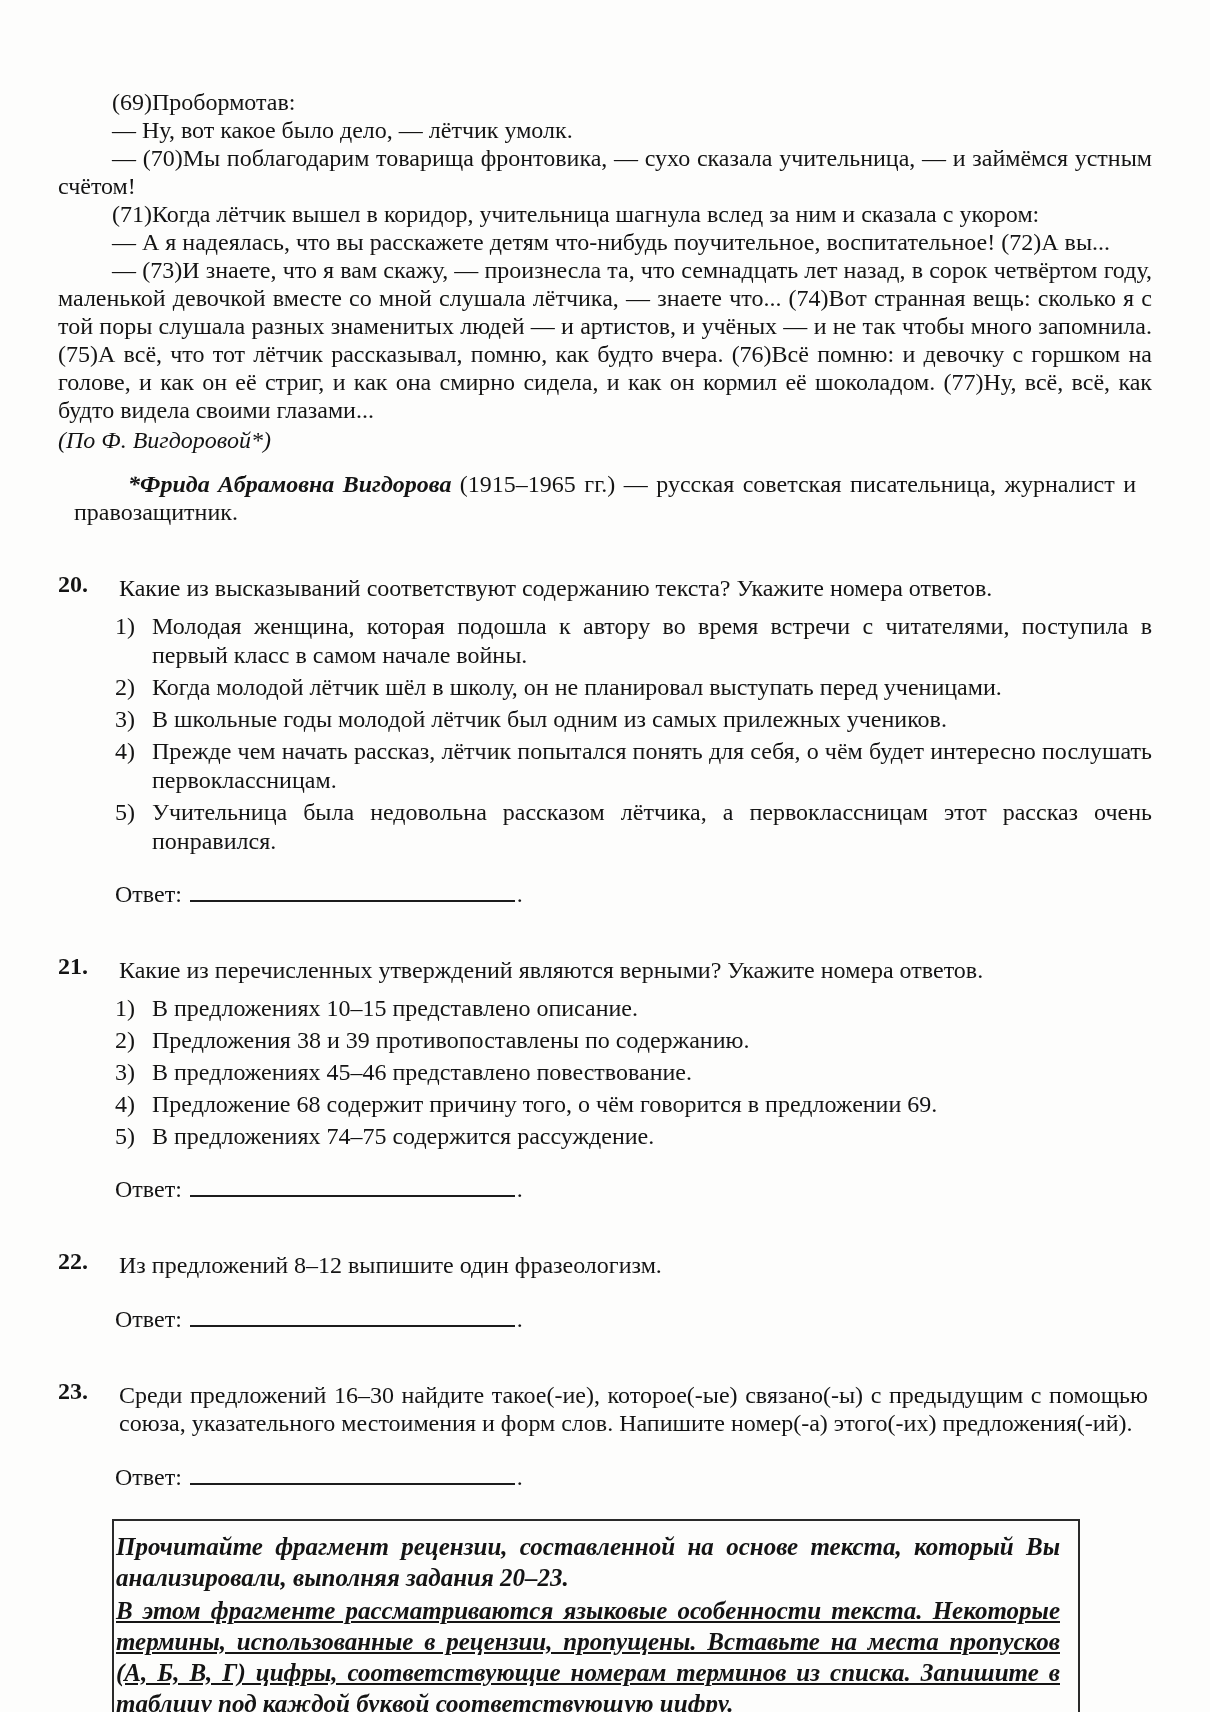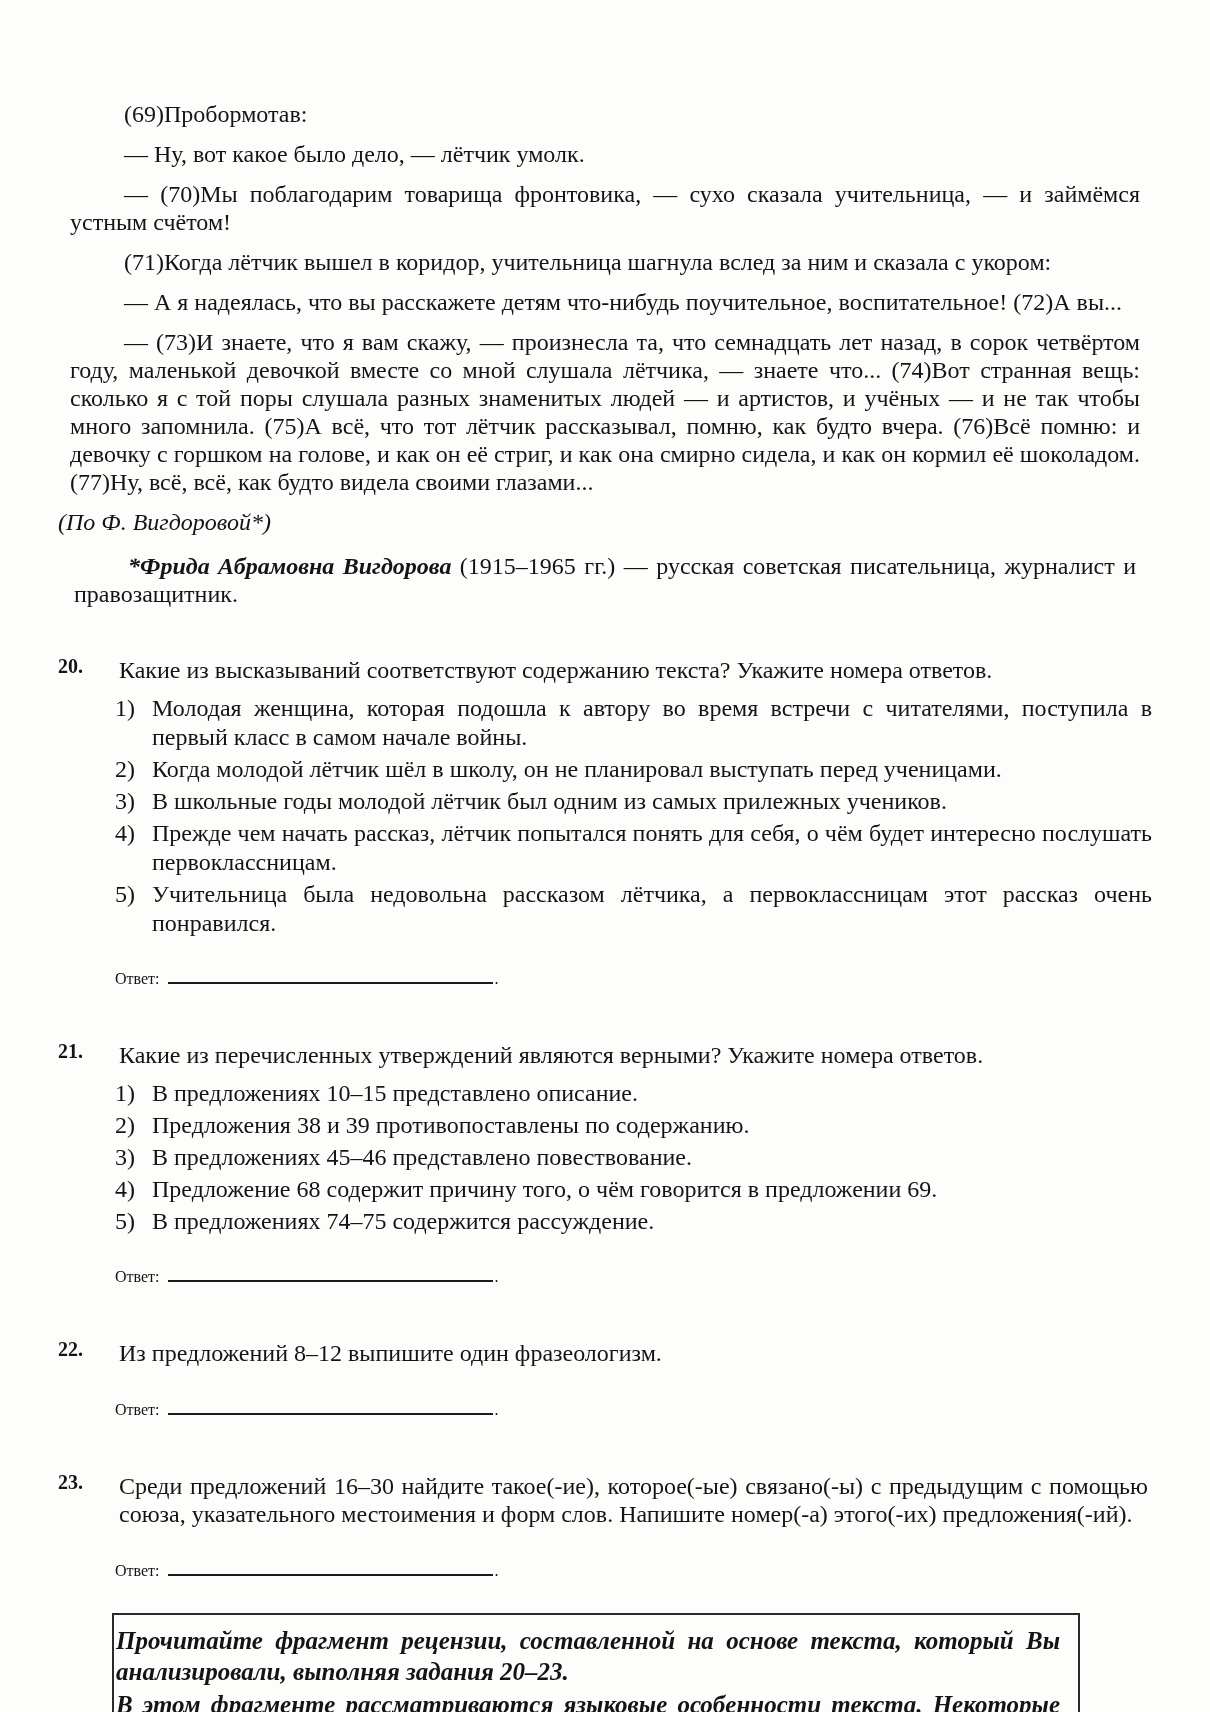--- a/index.html
+++ b/index.html
@@ -16,21 +16,21 @@
   }
   .page {
     box-sizing: border-box;
     width: 1210px;
     height: 1712px;
     padding: 88px 58px 0 58px;
     background: #fdfdfc;
   }
   
   .narrative p {
-    margin: 12px;
+    margin: 0;
     font-size: 24px;
     line-height: 28px;
     text-align: justify;
     text-indent: 54px;
   }
   .attribution {
     margin: 2px 0 0 0;
     font-size: 24px;
     line-height: 28px;
     font-style: italic;
@@ -47,21 +47,21 @@
     font-style: italic;
     font-weight: bold;
   }
   
   .task {
     display: flex;
     margin-top: 44px;
   }
   .task-num {
     flex: 0 0 57px;
-    font-size: 20px;
+    font-size: 24px;
     line-height: 28px;
     font-weight: bold;
   }
   .task-body { flex: 1; min-width: 0; }
   .prompt {
     margin: 4px;
     font-size: 24px;
     line-height: 28px;
     text-align: justify;
   }
@@ -76,21 +76,21 @@
     line-height: 29px;
   }
   .opt-text {
     flex: 1;
     font-size: 24px;
     line-height: 29px;
     text-align: justify;
   }
   .answer {
     margin-top: 24px;
-    font-size: 16px;
+    font-size: 24px;
     line-height: 28px;
     white-space: nowrap;
   }
   .answer .blank {
     display: inline-block;
     width: 325px;
     height: 20px;
     margin-left: 8px;
     border-bottom: 2px solid #1c1c1c;
     vertical-align: baseline;

